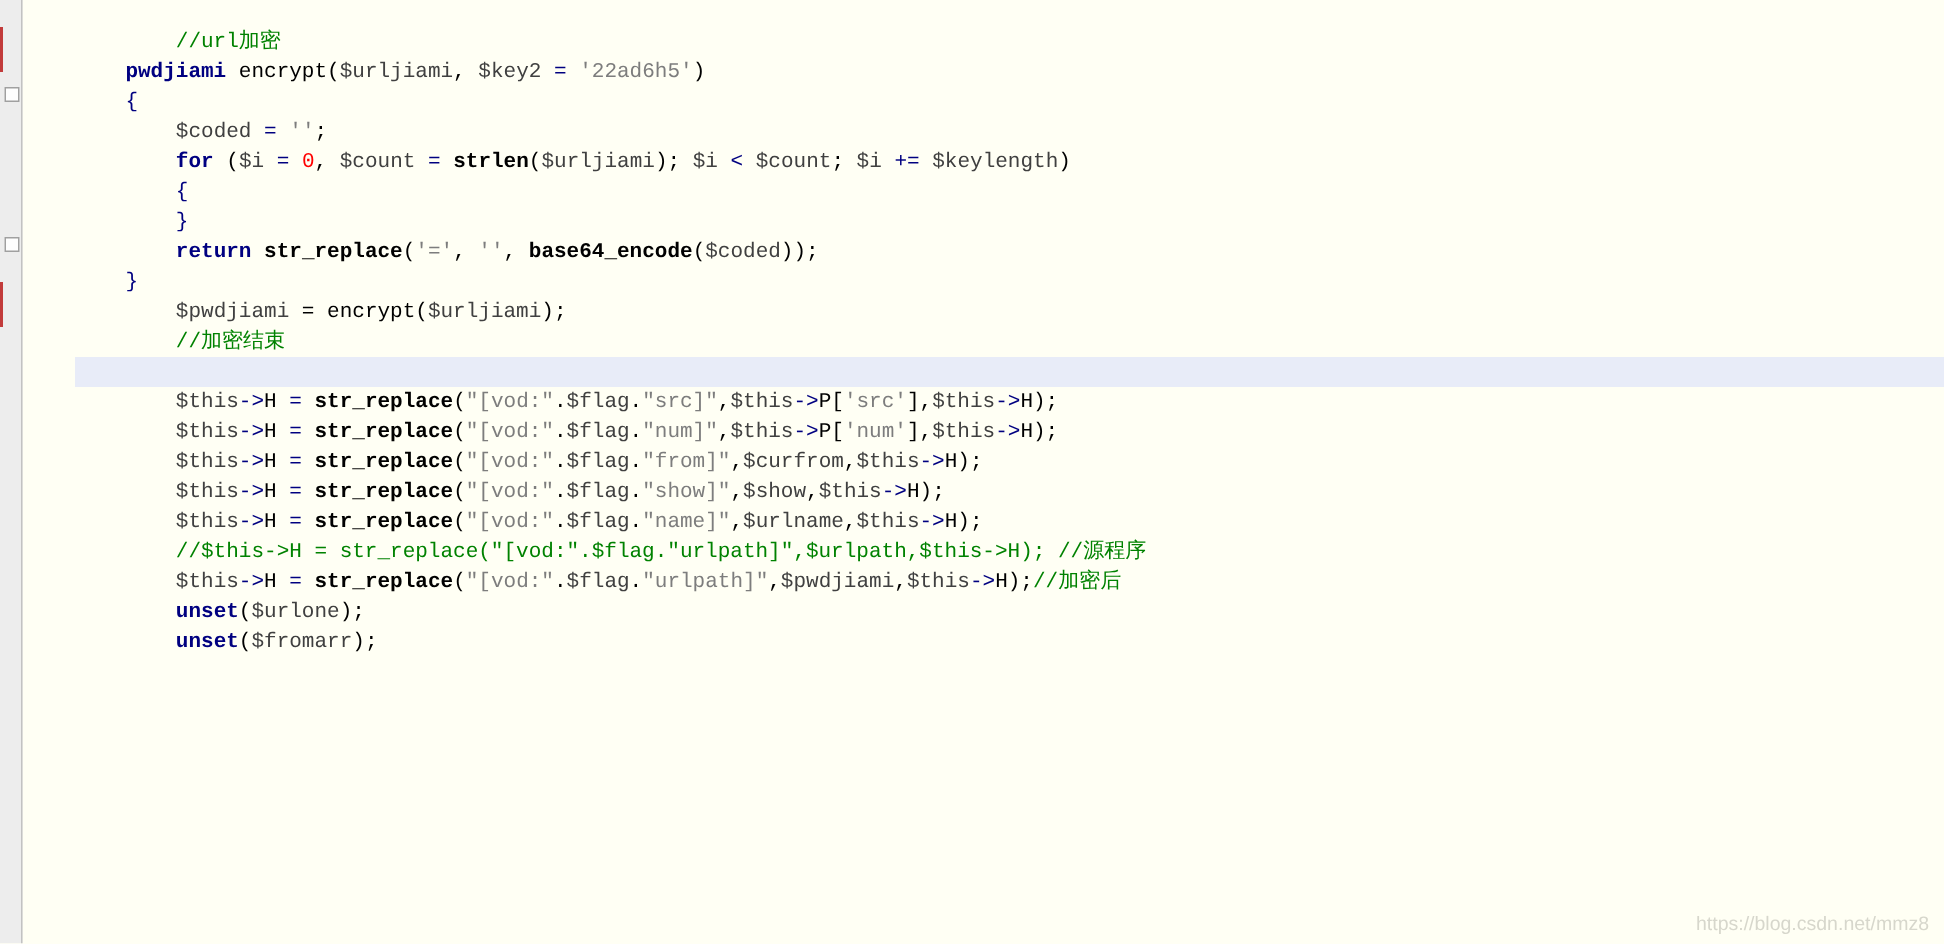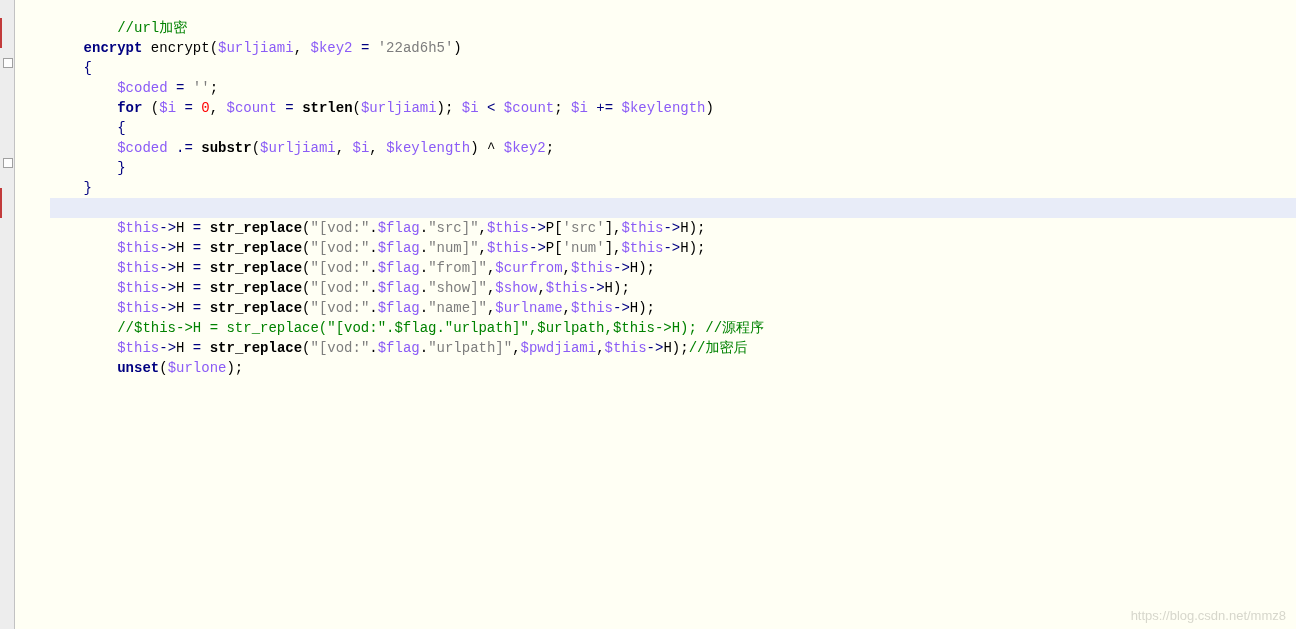--- a/index.html
+++ b/index.html
@@ -6,21 +6,21 @@
   .editor{position:relative;width:1296px;height:629px;background:#fffff4}
   .gutter{position:absolute;left:0;top:0;width:14px;height:629px;background:#ededed;border-right:1px solid #c2c2c2}
   .fold{position:absolute;left:3px;width:8px;height:8px;border:1px solid #a0a0a0;background:#fefefe}
   .marker-red{position:absolute;left:0;width:2px;height:30px;background:#c23b3b}
   .code{position:absolute;left:14px;top:0;right:0;padding-top:18px;padding-left:36px}
   pre{margin:0;line-height:20px;font-family:inherit;white-space:pre}
   .cm{color:#008200}      
   .kw{color:#000080;font-weight:bold}   
   .fn{color:#000000;font-weight:bold}   
   .id{color:#000000}
-  .var{color:#8b5cf6}     
+  .var{color:#404040}     
   .str{color:#7d7d7d}     
   .num{color:#ff0000}     
   .op{color:#000080}      
   .arr{color:#000080}     
   .pun{color:#000080}
   .hl{display:inline-block;width:1282px;background:#e8ecf8}
   .watermark{position:absolute;right:10px;bottom:6px;color:#d7d7cc;font-family:Liberation Sans, sans-serif;font-size:13px;pointer-events:none}
 </style>
 </head>
 <body>
@@ -28,38 +28,41 @@
 <div class="editor">
   <div class="gutter">
     <div class="fold" style="top:58px"></div>
     <div class="fold" style="top:158px"></div>
     <div class="marker-red" style="top:18px"></div>
     <div class="marker-red" style="top:188px"></div>
   </div>
 
   <div class="code">
 <pre><span class="cm">        //url加密</span></pre>
-<pre><span class="kw">    encrypt</span><span class="id"> encrypt(</span><span class="var">$urljiami</span><span>, </span><span class="var">$key2</span><span class="op"> = </span><span class="str">'22ad6h5'</span><span>)</span></pre>
+<pre><span class="kw">    pwdjiami</span><span class="id"> encrypt(</span><span class="var">$urljiami</span><span>, </span><span class="var">$key2</span><span class="op"> = </span><span class="str">'22ad6h5'</span><span>)</span></pre>
 <pre><span class="pun">    {</span></pre>
 <pre><span>        </span><span class="var">$coded</span><span class="op"> = </span><span class="str">''</span><span>;</span></pre>
 <pre><span></span></pre>
 <pre><span>        </span><span class="kw">for</span><span> (</span><span class="var">$i</span><span class="op"> = </span><span class="num">0</span><span>, </span><span class="var">$count</span><span class="op"> = </span><span class="fn">strlen</span><span>(</span><span class="var">$urljiami</span><span>); </span><span class="var">$i</span><span class="op"> &lt; </span><span class="var">$count</span><span>; </span><span class="var">$i</span><span class="op"> += </span><span class="var">$keylength</span><span>)</span></pre>
 <pre><span class="pun">        {</span></pre>
-<pre><span>        </span><span class="var">$coded</span><span class="op"> .= </span><span class="fn">substr</span><span>(</span><span class="var">$urljiami</span><span>, </span><span class="var">$i</span><span>, </span><span class="var">$keylength</span><span>) ^ </span><span class="var">$key2</span><span>;</span></pre>
 <pre><span class="pun">        }</span></pre>
 <pre><span></span></pre>
+<pre><span>        </span><span class="kw">return</span><span> </span><span class="fn">str_replace</span><span>(</span><span class="str">'='</span><span>, </span><span class="str">''</span><span>, </span><span class="fn">base64_encode</span><span>(</span><span class="var">$coded</span><span>));</span></pre>
 <pre><span class="pun">    }</span></pre>
 <pre><span></span></pre>
+<pre><span>        </span><span class="var">$pwdjiami</span><span class="id"> = encrypt(</span><span class="var">$urljiami</span><span>);</span></pre>
+<pre><span class="cm">        //加密结束</span></pre>
 <pre class="hl"><span> </span></pre>
 <pre><span>        </span><span class="var">$this</span><span class="arr">-&gt;</span><span class="id">H</span><span class="op"> = </span><span class="fn">str_replace</span><span>(</span><span class="str">"[vod:"</span><span>.</span><span class="var">$flag</span><span>.</span><span class="str">"src]"</span><span>,</span><span class="var">$this</span><span class="arr">-&gt;</span><span class="id">P</span><span>[</span><span class="str">'src'</span><span>],</span><span class="var">$this</span><span class="arr">-&gt;</span><span class="id">H</span><span>);</span></pre>
 <pre><span>        </span><span class="var">$this</span><span class="arr">-&gt;</span><span class="id">H</span><span class="op"> = </span><span class="fn">str_replace</span><span>(</span><span class="str">"[vod:"</span><span>.</span><span class="var">$flag</span><span>.</span><span class="str">"num]"</span><span>,</span><span class="var">$this</span><span class="arr">-&gt;</span><span class="id">P</span><span>[</span><span class="str">'num'</span><span>],</span><span class="var">$this</span><span class="arr">-&gt;</span><span class="id">H</span><span>);</span></pre>
 <pre><span></span></pre>
 <pre><span>        </span><span class="var">$this</span><span class="arr">-&gt;</span><span class="id">H</span><span class="op"> = </span><span class="fn">str_replace</span><span>(</span><span class="str">"[vod:"</span><span>.</span><span class="var">$flag</span><span>.</span><span class="str">"from]"</span><span>,</span><span class="var">$curfrom</span><span>,</span><span class="var">$this</span><span class="arr">-&gt;</span><span class="id">H</span><span>);</span></pre>
 <pre><span>        </span><span class="var">$this</span><span class="arr">-&gt;</span><span class="id">H</span><span class="op"> = </span><span class="fn">str_replace</span><span>(</span><span class="str">"[vod:"</span><span>.</span><span class="var">$flag</span><span>.</span><span class="str">"show]"</span><span>,</span><span class="var">$show</span><span>,</span><span class="var">$this</span><span class="arr">-&gt;</span><span class="id">H</span><span>);</span></pre>
 <pre><span>        </span><span class="var">$this</span><span class="arr">-&gt;</span><span class="id">H</span><span class="op"> = </span><span class="fn">str_replace</span><span>(</span><span class="str">"[vod:"</span><span>.</span><span class="var">$flag</span><span>.</span><span class="str">"name]"</span><span>,</span><span class="var">$urlname</span><span>,</span><span class="var">$this</span><span class="arr">-&gt;</span><span class="id">H</span><span>);</span></pre>
 <pre><span class="cm">        //$this-&gt;H = str_replace("[vod:".$flag."urlpath]",$urlpath,$this-&gt;H); //源程序</span></pre>
 <pre><span>        </span><span class="var">$this</span><span class="arr">-&gt;</span><span class="id">H</span><span class="op"> = </span><span class="fn">str_replace</span><span>(</span><span class="str">"[vod:"</span><span>.</span><span class="var">$flag</span><span>.</span><span class="str">"urlpath]"</span><span>,</span><span class="var">$pwdjiami</span><span>,</span><span class="var">$this</span><span class="arr">-&gt;</span><span class="id">H</span><span>);</span><span class="cm">//加密后</span></pre>
 <pre><span></span></pre>
 <pre><span>        </span><span class="kw">unset</span><span>(</span><span class="var">$urlone</span><span>);</span></pre>
+<pre><span>        </span><span class="kw">unset</span><span>(</span><span class="var">$fromarr</span><span>);</span></pre>
   </div>
 
   <div class="watermark">https://blog.csdn.net/mmz8</div>
 </div>
 
 </body></html>

